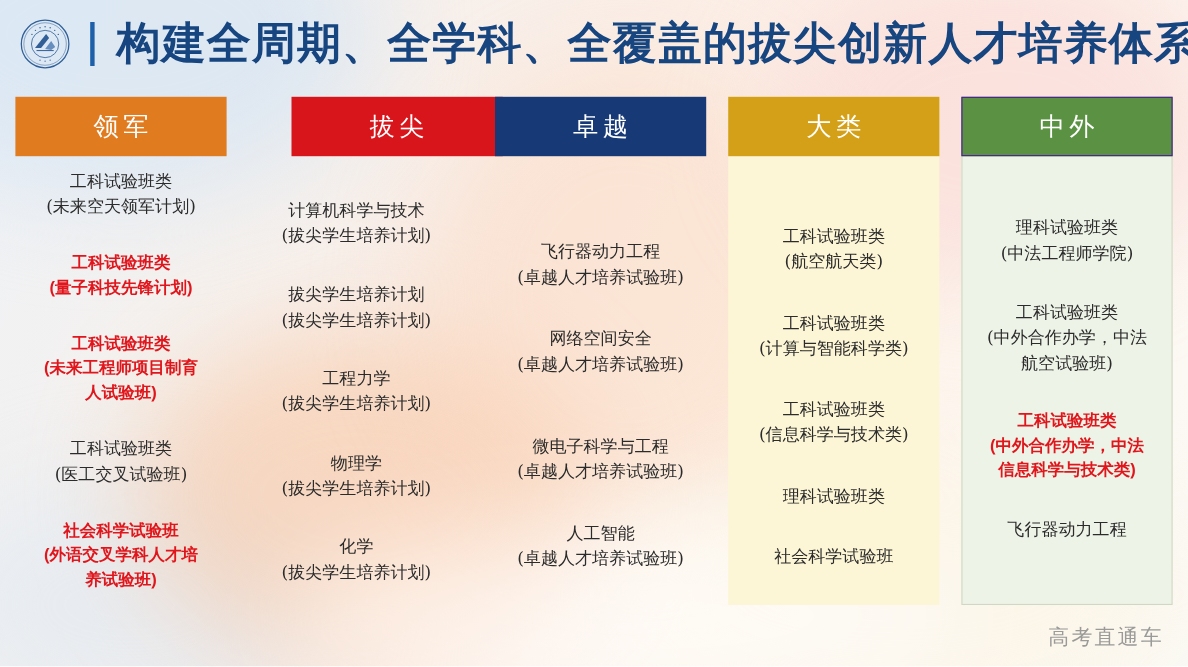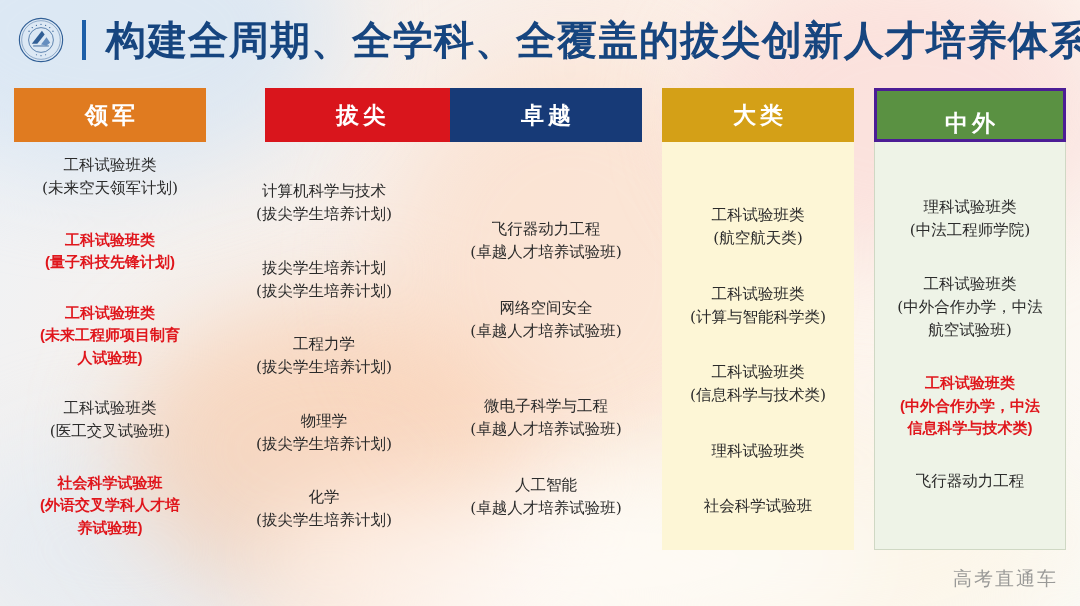--- a/index.html
+++ b/index.html
@@ -113,25 +113,25 @@
     width: 100%;
     height: 54px;
     display: flex;
     align-items: center;
     justify-content: center;
     box-sizing: border-box;
   }
   .col-head .label {
     color: #ffffff;
     font-size: 23px;
-    font-weight: bold;
+    font-weight: normal;
     letter-spacing: 4px;
     text-indent: 4px;
   }
-  .col-4 .col-head { border: 3px solid #4c1d95; align-items: flex-end; }
+  .col-4 .col-head { border: 1px solid #4c1d95; }
 
   .col-body {
     position: relative;
     padding: 0 6px;
     box-sizing: border-box;
     text-align: center;
   }
   .entry {
     font-size: 15.5px;
     line-height: 1.5;

